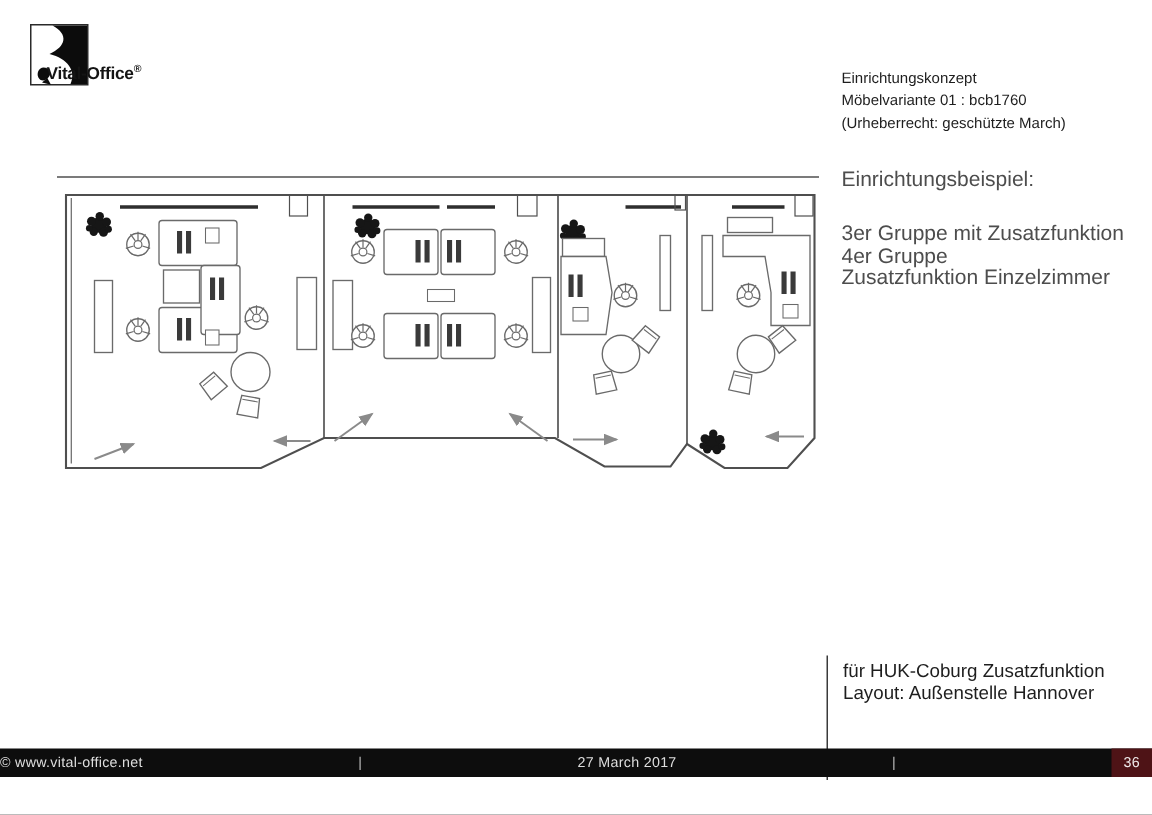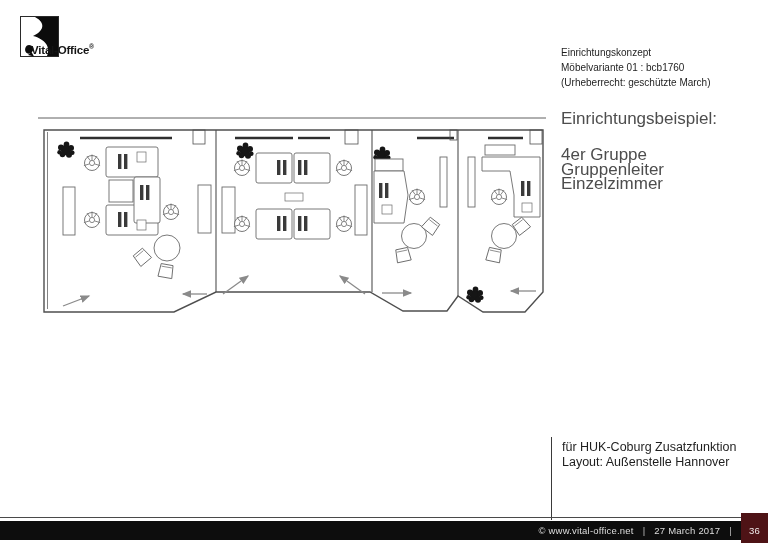--- a/index.html
+++ b/index.html
@@ -21,47 +21,47 @@
     white-space: nowrap;
   }
   #logo .brand sup { font-size: 7px; }
   
   .concept-block {
     position: absolute; left: 561px; top: 45px;
     font-size: 10px; line-height: 15px; color: #1e1e1e;
   }
   .example-block {
     position: absolute; left: 561px; top: 112px;
-    font-size: 17px; line-height: 14.8px; color: #4d4d4d;
+    font-size: 14px; line-height: 14.8px; color: #4d4d4d;
   }
   .example-block .title { margin-bottom: 21px; }
   .project-block {
     position: absolute; left: 562px; top: 440px;
     font-size: 12.5px; line-height: 15px; color: #1e1e1e;
   }
   .v-rule {
     position: absolute; left: 551px; top: 437px;
     width: 1px; height: 83px; background: #3a3a3a;
   }
   
   #plan { position: absolute; left: 30px; top: 105px; }
   
   .footer-hairline {
     position: absolute; left: 0; top: 517px; width: 768px; height: 1px; background: #4a4a4a;
   }
   .footer-bar {
-    position: absolute; left: 0; top: 521px; width: 768px; height: 19px;
+    position: absolute; left: 0; top: 499px; width: 768px; height: 19px;
     background: #0d0d0d;
-    display: flex; align-items: center; justify-content: flex-end;
+    display: flex; align-items: center; justify-content: space-between;
     font-size: 9.5px; color: #dedede; letter-spacing: 0.2px;
   }
   .footer-bar .seg { margin-right: 9px; white-space: nowrap; }
   .footer-bar .pipe { margin-right: 9px; color: #bbbbbb; }
   .page-box {
-    width: 27px; height: 35px; flex: 0 0 27px;
+    width: 27px; height: 19px; flex: 0 0 27px;
     display: flex; align-items: center; justify-content: center;
     color: #efeaea;
   }
 </style>
 </head>
 <body>
 
 <div id="page">
 
   <div id="logo">
@@ -77,22 +77,23 @@
   </div>
 
   <div class="concept-block">
     <div>Einrichtungskonzept</div>
     <div>Möbelvariante 01 : bcb1760</div>
     <div>(Urheberrecht: geschützte March)</div>
   </div>
 
   <div class="example-block">
     <div class="title">Einrichtungsbeispiel:</div>
+    <div>3er Gruppe mit Zusatzfunktion</div>
     <div>4er Gruppe</div>
-    <div>Gruppenleiter Einzelzimmer</div>
+    <div>Zusatzfunktion Einzelzimmer</div>
   </div>
 
   <svg id="plan" width="520" height="215" viewBox="0 0 520 215">
     <defs>
       <marker id="ah" markerWidth="9" markerHeight="8" refX="6.5" refY="3" orient="auto">
         <path d="M0,0 L7.5,3 L0,6 Z" fill="#8a8a8a"></path>
       </marker>
 
       <g id="chair">
         <circle r="7.5" fill="#ffffff" stroke="#6a6a6a" stroke-width="0.9"></circle>

